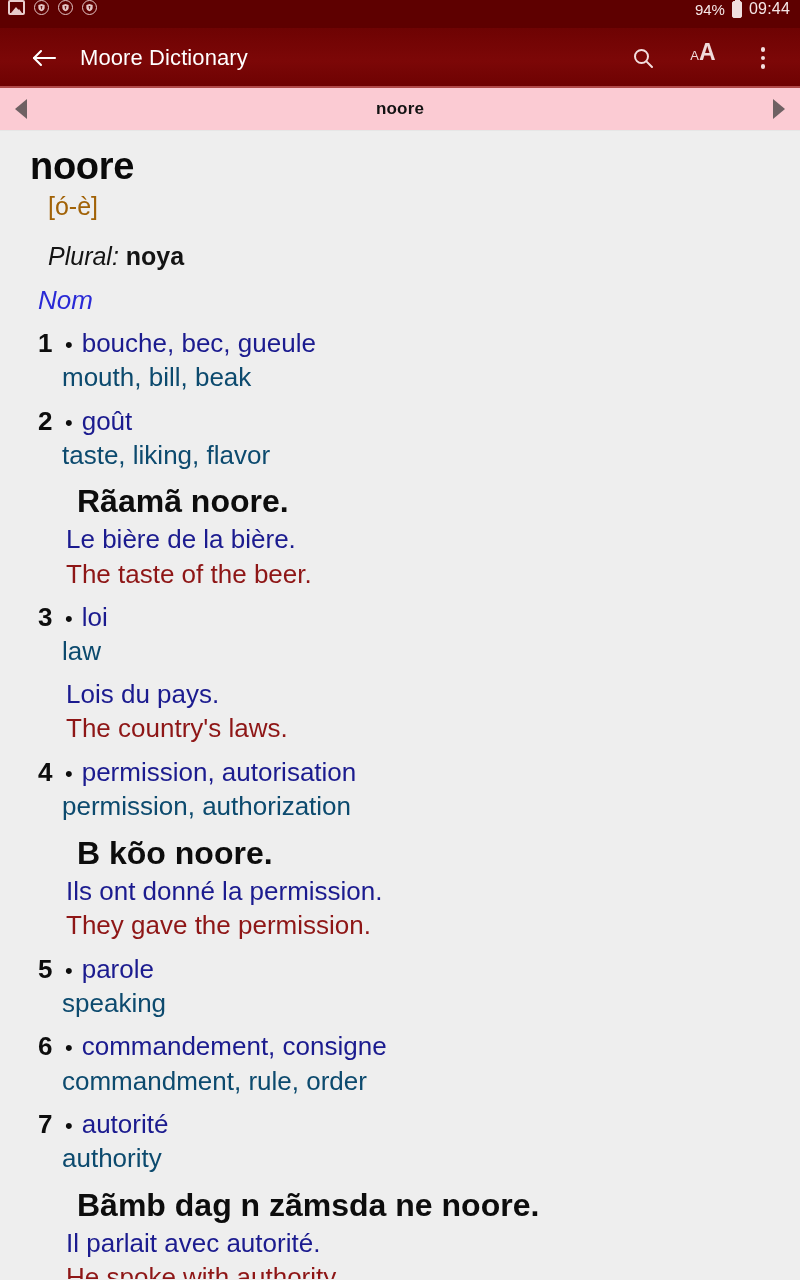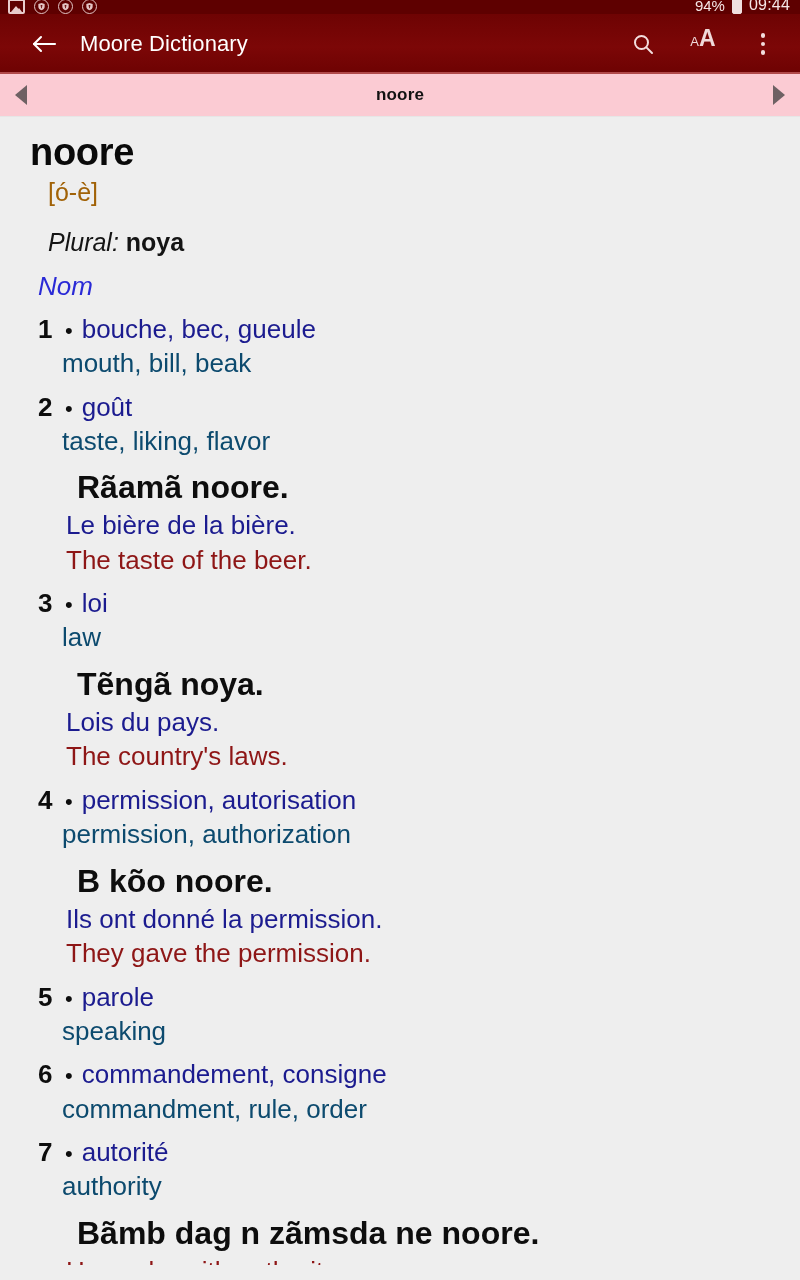--- a/index.html
+++ b/index.html
@@ -7,24 +7,24 @@
   html, body {
     width: 800px;
     height: 1280px;
     overflow: hidden;
     font-family: "Liberation Sans", "DejaVu Sans", sans-serif;
     background: #eeeeee;
   }
 
   
   .status-bar {
-    height: 14px;
+    height: 28px;
     background: #5e0000;
     display: flex;
-    align-items: flex-end;
+    align-items: flex-start;
     padding: 0 10px 0 8px;
     color: #f2dcdc;
     font-size: 15px;
   }
   .status-left { display: flex; align-items: center; gap: 9px; }
   .status-right { margin-left: auto; display: flex; align-items: center; gap: 7px; }
   .status-time { font-size: 16px; color: #f5e6e6; letter-spacing: .2px; }
   .status-batt-pct { font-size: 15px; color: #f5e6e6; }
 
   .icon-image {
@@ -361,21 +361,20 @@
         </div>
       </div>
       <div class="sense">
         <div class="sense-head">
           <span class="sense-num">3</span>
           <span class="sense-bullet">•</span>
           <span class="sense-fr">loi</span>
         </div>
         <div class="sense-en">law</div>
         <div class="example">
-          <div class="ex-moore">Tẽngã noya.</div>
           <div class="ex-fr">Lois du pays.</div>
           <div class="ex-en">The country's laws.</div>
         </div>
       </div>
       <div class="sense">
         <div class="sense-head">
           <span class="sense-num">4</span>
           <span class="sense-bullet">•</span>
           <span class="sense-fr">permission, autorisation</span>
         </div>
@@ -404,17 +403,18 @@
       </div>
       <div class="sense">
         <div class="sense-head">
           <span class="sense-num">7</span>
           <span class="sense-bullet">•</span>
           <span class="sense-fr">autorité</span>
         </div>
         <div class="sense-en">authority</div>
         <div class="example">
           <div class="ex-moore">Bãmb dag n zãmsda ne noore.</div>
+          <div class="ex-fr">Il parlait avec autorité.</div>
           <div class="ex-en">He spoke with authority.</div>
         </div>
       </div>
     </div>
 </div>
 
 </body></html>

